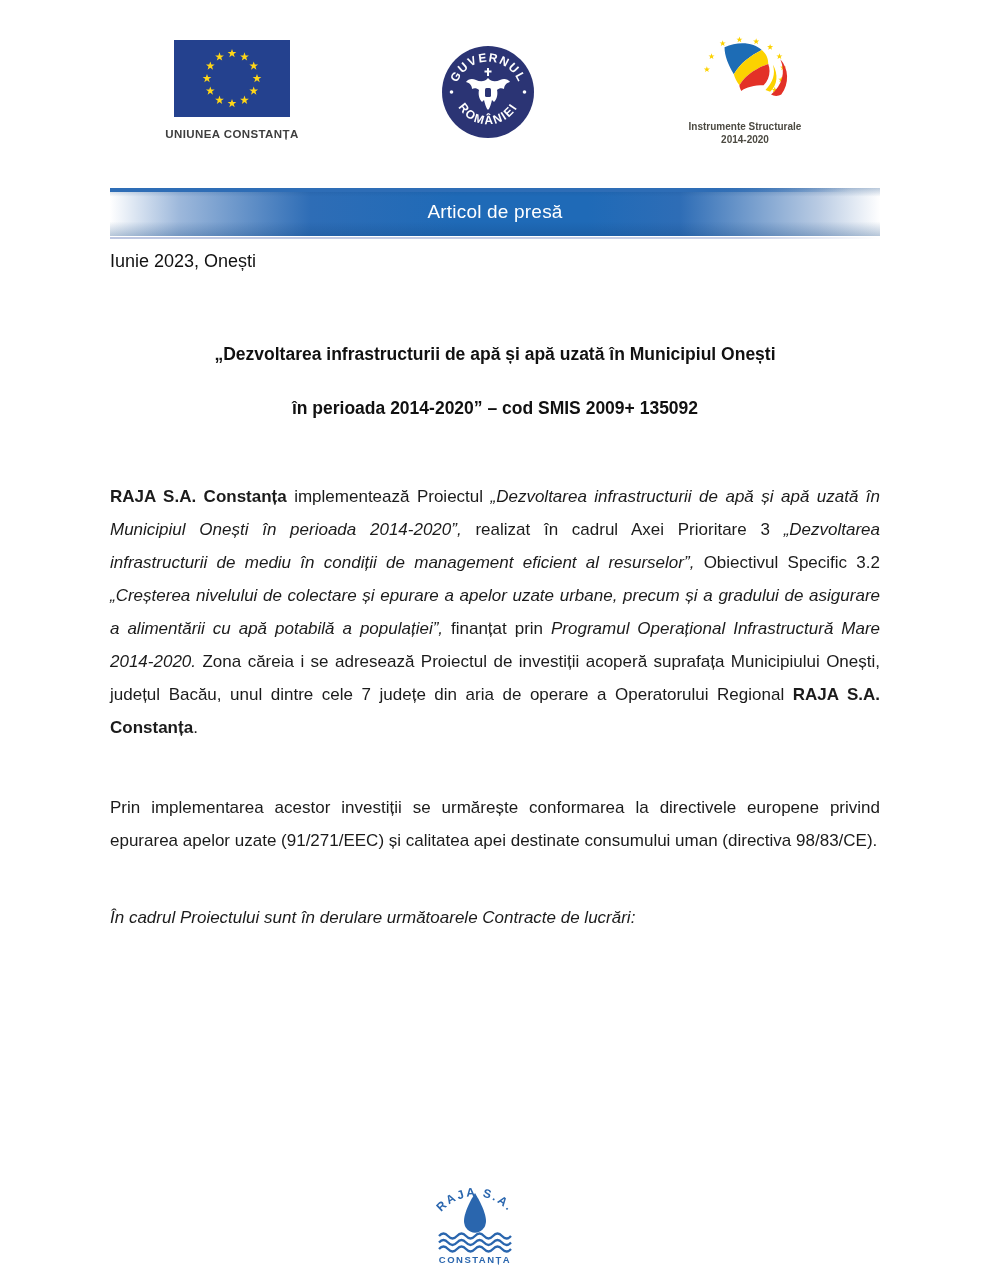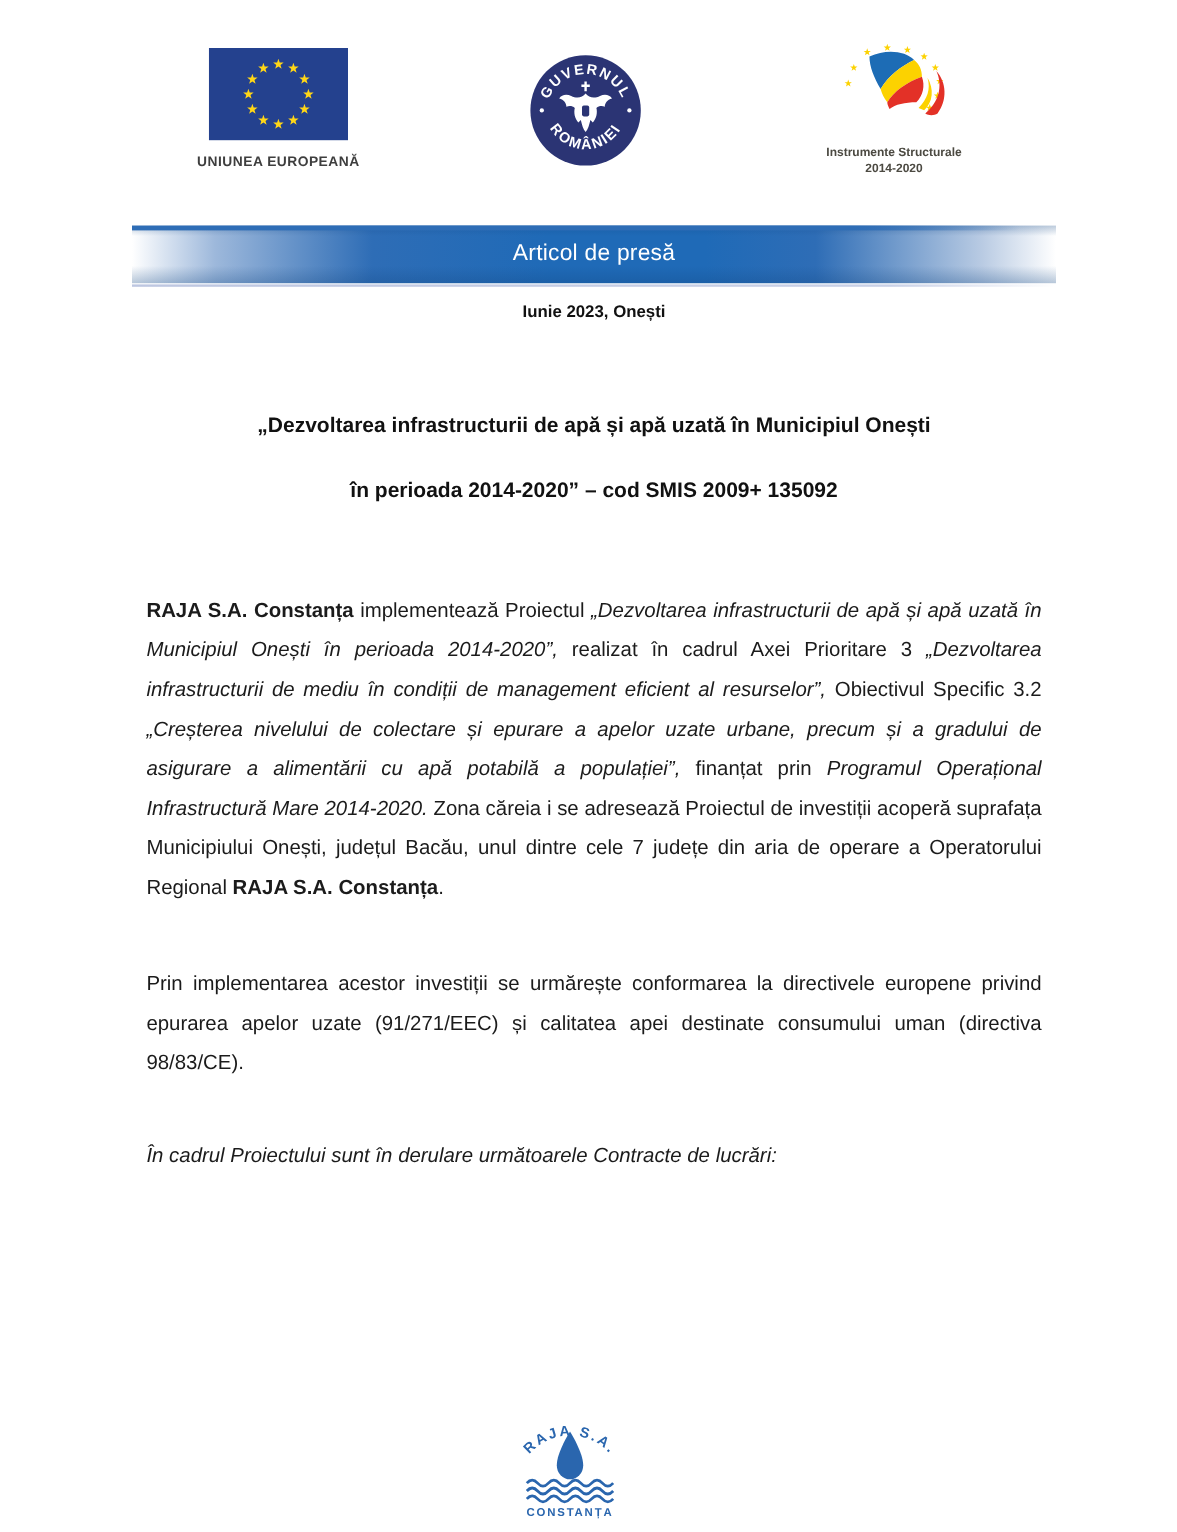--- a/index.html
+++ b/index.html
@@ -28,33 +28,33 @@
   .press-banner::after{
     content:"";position:absolute;left:0;bottom:-3px;height:2px;width:100%;
     background:linear-gradient(90deg,rgba(135,152,200,.55) 0%,rgba(135,152,200,.45) 82%,rgba(135,152,200,0) 100%);
   }
   .banner-title{
     position:relative;z-index:1;line-height:47px;text-align:center;
     color:#ffffff;font-size:19px;letter-spacing:.2px;
   }
   
   .dateline{
-    position:absolute;left:110px;top:251px;width:770px;text-align:center;
-    font-size:14px;font-weight:bold;color:#111111;
+    position:absolute;left:110px;top:251px;width:770px;text-align:left;
+    font-size:18px;font-weight:normal;color:#111111;
   }
   .doc-title{
     position:absolute;left:110px;top:327px;width:770px;text-align:center;
     font-size:17.5px;font-weight:bold;color:#111111;line-height:54px;
   }
   
   .body-copy{
     position:absolute;left:110px;top:480px;width:770px;
     font-size:17px;line-height:33px;text-align:justify;color:#1b1b1b;
   }
-  .body-copy p{margin:12px;}
+  .body-copy p{margin:0;}
   .p-directives{margin-top:47px !important;}
   .p-contracts-intro{margin-top:44px !important;font-style:italic;}
   .p-cl1{margin-top:34px !important;font-style:italic;}
   .p-cl2{margin-top:0 !important;font-style:italic;}
   .b{font-weight:bold;}
   .i{font-style:italic;}
   
   .footer-logo{position:absolute;left:425px;top:1170px;width:100px;height:96px;}
 </style>
 </head>
@@ -76,21 +76,21 @@
         <use href="#eustar" transform="translate(79.7,51)"></use>
         <use href="#eustar" transform="translate(70.5,60.2)"></use>
         <use href="#eustar" transform="translate(58,63.5)"></use>
         <use href="#eustar" transform="translate(45.5,60.2)"></use>
         <use href="#eustar" transform="translate(36.3,51)"></use>
         <use href="#eustar" transform="translate(33,38.5)"></use>
         <use href="#eustar" transform="translate(36.3,26)"></use>
         <use href="#eustar" transform="translate(45.5,16.9)"></use>
       </g>
     </svg>
-    <div class="eu-caption">UNIUNEA EUROPEANĂ</div>
+    <div class="eu-caption">UNIUNEA CONSTANȚA</div>
   </div>
 
   <div class="logo-block gov-block">
     <svg width="96" height="96" viewBox="0 0 96 96">
       <defs>
         <path id="govTop" d="M15.5 45 A33 33 0 0 1 80.5 45"></path>
         <path id="govBottom" d="M14.5 52 A34 34 0 0 0 81.5 52"></path>
       </defs>
       <circle cx="48" cy="48" r="46" fill="#2b3474"></circle>
       <text font-size="12" font-weight="bold" fill="#ffffff" letter-spacing="1.5" font-family="Liberation Sans, sans-serif">

